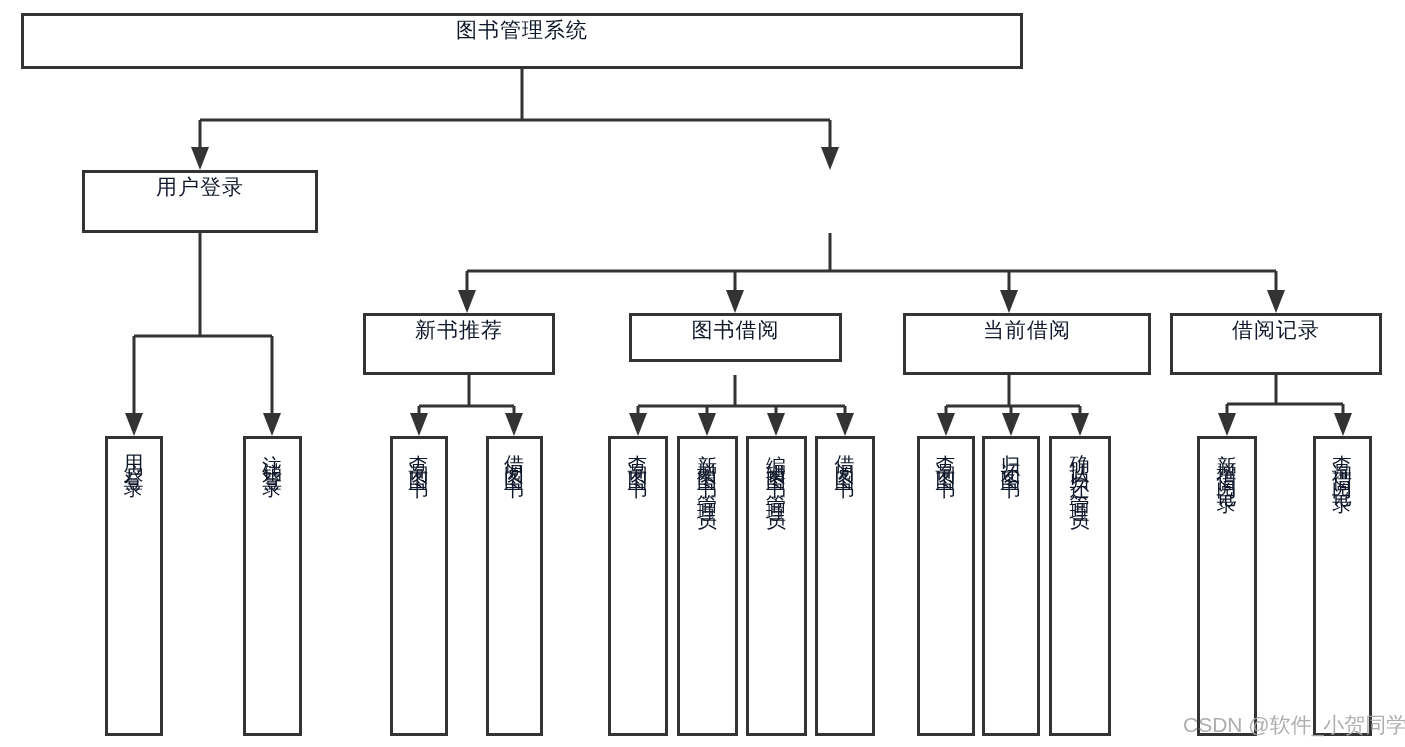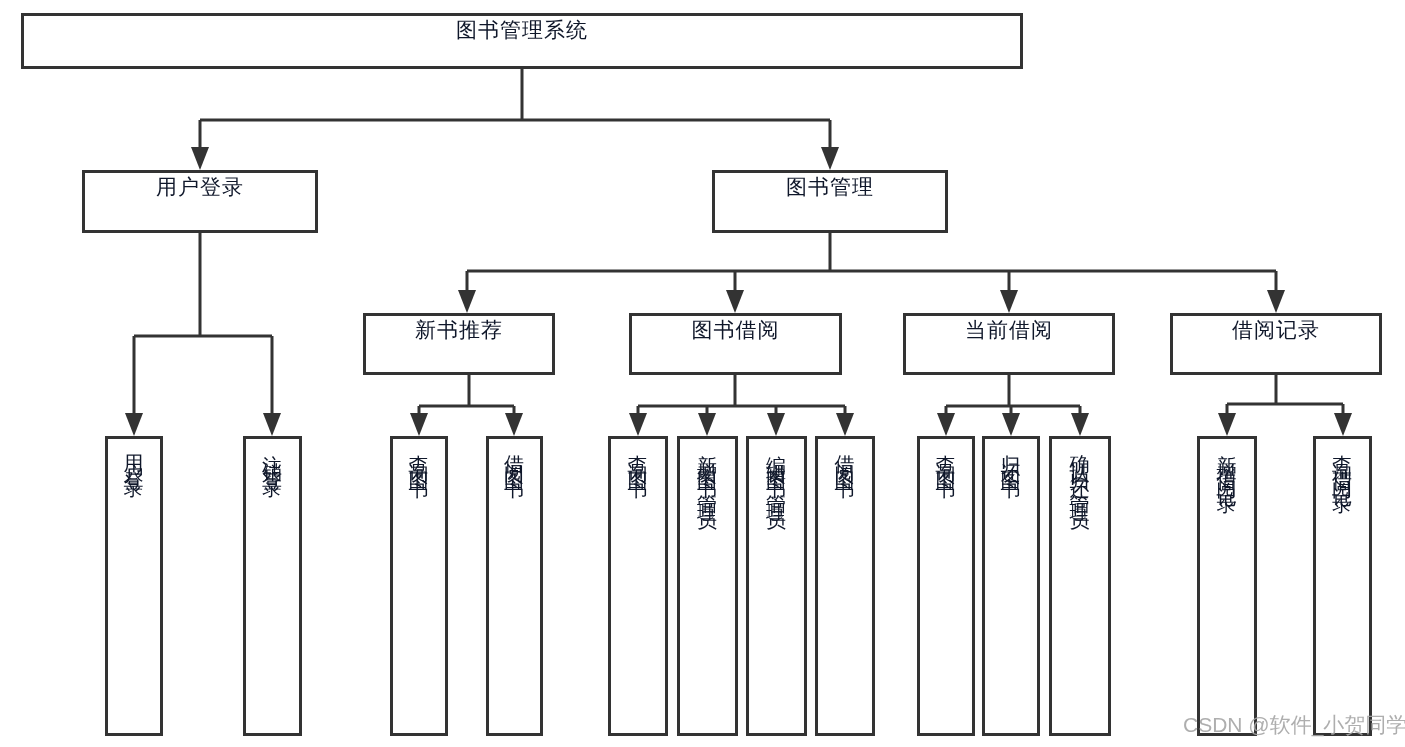--- a/index.html
+++ b/index.html
@@ -102,31 +102,28 @@
     </g>
   </svg>
 
   <div class="node" style="left:21px; top:13px; width:1002px; height:56px;">
     <span class="hlabel">图书管理系统</span>
   </div>
 
   <div class="node" style="left:82px; top:170px; width:236px; height:63px;">
     <span class="hlabel">用户登录</span>
   </div>
-  <div class="node" style="left:712px; top:170px; width:236px; height:63px;">
-    <span class="hlabel">图书管理</span>
-  </div>
 
   <div class="node" style="left:363px; top:313px; width:192px; height:62px;">
     <span class="hlabel">新书推荐</span>
   </div>
-  <div class="node" style="left:629px; top:313px; width:213px; height:62px;">
+  <div class="node" style="left:629px; top:313px; width:213px; height:49px;">
     <span class="hlabel">图书借阅</span>
   </div>
-  <div class="node" style="left:903px; top:313px; width:212px; height:62px;">
+  <div class="node" style="left:903px; top:313px; width:248px; height:62px;">
     <span class="hlabel">当前借阅</span>
   </div>
   <div class="node" style="left:1170px; top:313px; width:212px; height:62px;">
     <span class="hlabel">借阅记录</span>
   </div>
 
   <div class="node leaf" style="left:105px; top:436px; width:58px; height:300px;">
     <span class="vlabel">用户登录</span>
   </div>
   <div class="node leaf" style="left:243px; top:436px; width:59px; height:300px;">

